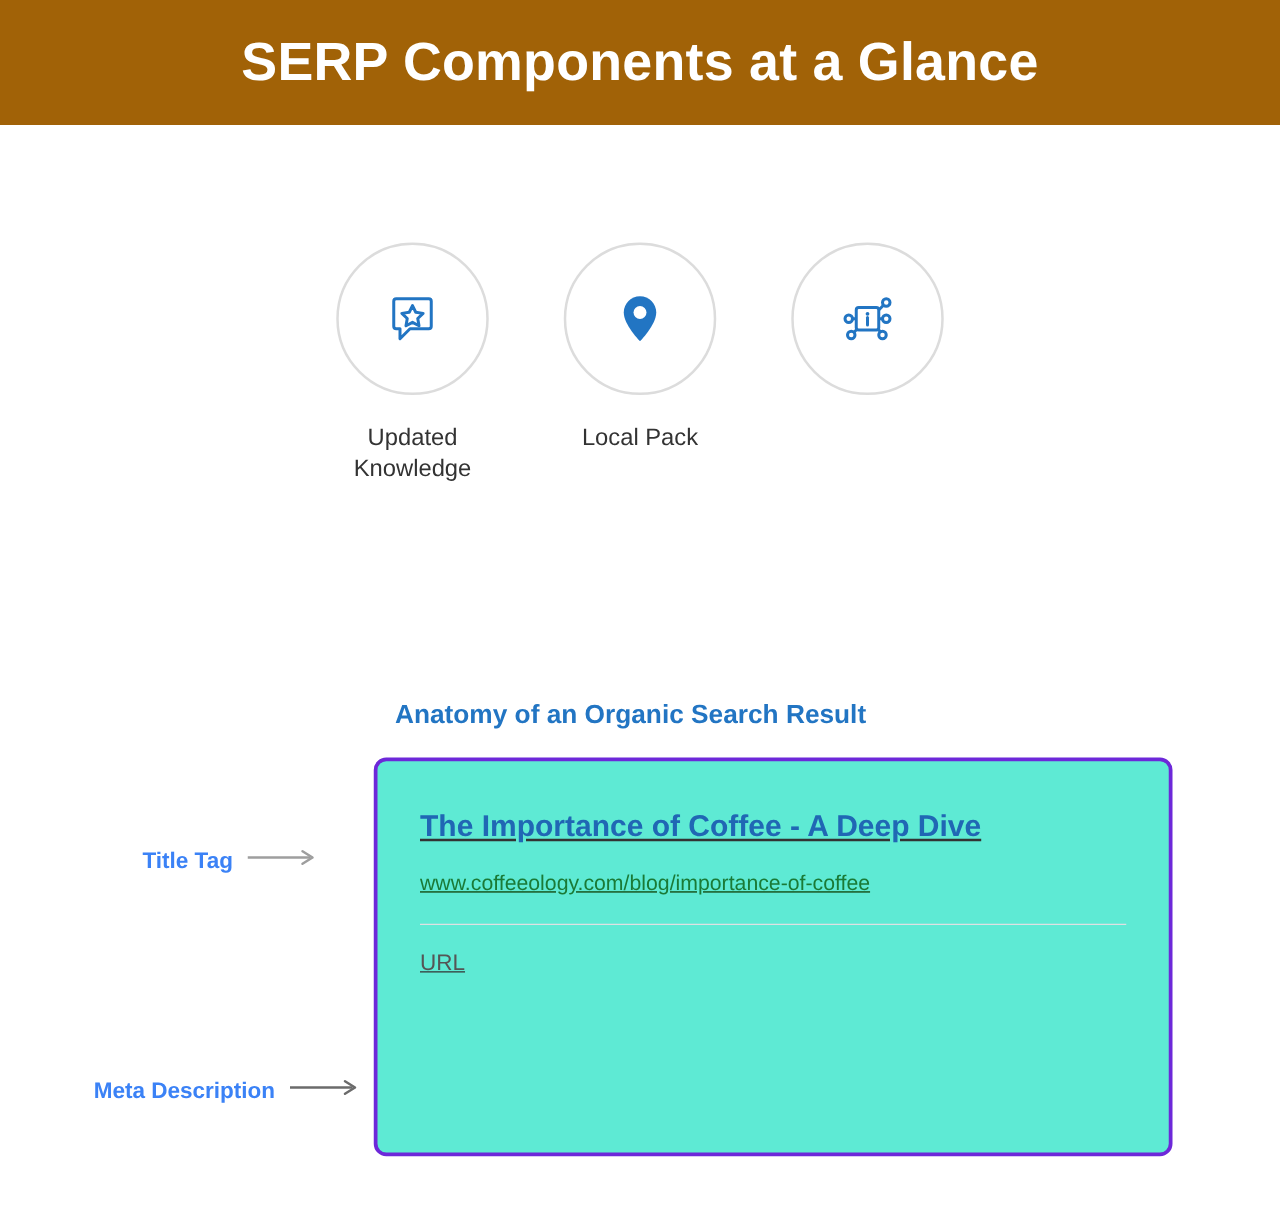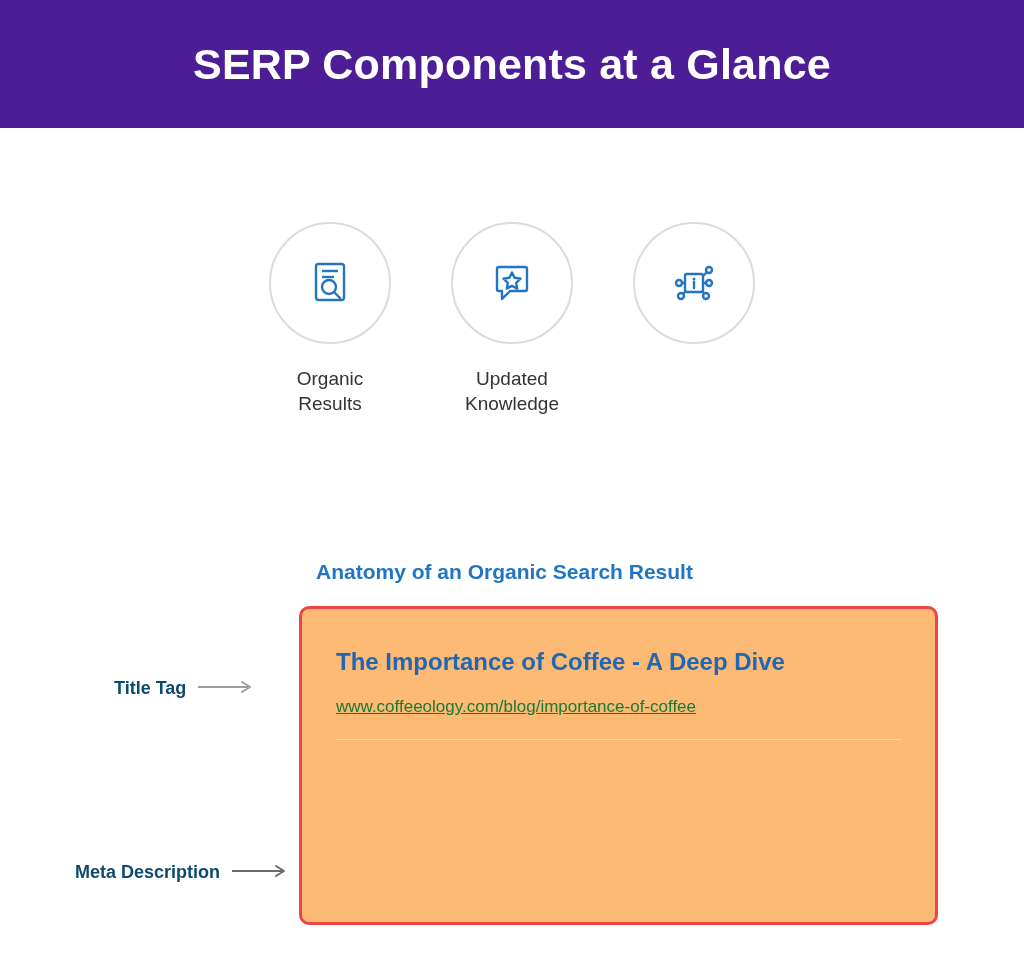--- a/index.html
+++ b/index.html
@@ -12,22 +12,22 @@
     background: #ffffff;
     font-family: "Liberation Sans", sans-serif;
     color: #333333;
     overflow: hidden;
     position: relative;
   }
 
   
   .header {
     width: 100%;
-    height: 128px;
-    background: #4c1d95;
+    height: 100px;
+    background: #a16207;
     display: flex;
     align-items: center;
     justify-content: center;
     box-sizing: border-box;
   }
   .header-title {
     color: #ffffff;
     font-size: 43px;
     font-weight: bold;
     letter-spacing: 0.2px;
@@ -78,25 +78,26 @@
     font-weight: bold;
     color: #2275c3;
   }
 
   .result-card {
     position: absolute;
     left: 299px;
     top: 606px;
     width: 639px;
     height: 319px;
-    background: #fdba74;
-    border: 3px solid #ef4444;
+    background: #5eead4;
+    border: 3px solid #6d28d9;
     border-radius: 10px;
     box-sizing: border-box;
     padding: 38px 34px 0 34px;
+    text-decoration: underline;
   }
   .result-title {
     font-size: 24px;
     font-weight: bold;
     color: #2067b4;
     line-height: 30px;
     margin: 0;
   }
   .result-url {
     display: block;
@@ -125,75 +126,71 @@
 
   
   .callout {
     position: absolute;
     display: flex;
     align-items: center;
   }
   .callout-label {
     font-size: 18px;
     font-weight: bold;
-    color: #0c4a6e;
+    color: #3b82f6;
     white-space: nowrap;
   }
   .arrow {
     margin-left: 12px;
     display: block;
   }
   .callout-title { left: 114px; top: 678px; }
   .callout-meta  { left: 75px;  top: 862px; }
 
   .icon-svg { display: block; }
 </style>
 </head>
 <body>
 
 <div class="header">
   <h1 class="header-title">SERP Components at a Glance</h1>
 </div>
 
 <div class="components-row">
 
-  <div class="component">
-    <div class="circle">
-      <span>
-        <svg class="icon-svg" width="52" height="52" viewBox="0 0 52 52" fill="none" stroke="#2275c3" stroke-width="2.4">
-          <rect x="12" y="7" width="28" height="36" rx="2.5"></rect>
-          <line x1="18" y1="14" x2="34" y2="14"></line>
-          <line x1="18" y1="20" x2="30" y2="20"></line>
-          <circle cx="25" cy="30" r="7"></circle>
-          <line x1="30" y1="35" x2="36" y2="41" stroke-linecap="round"></line>
-        </svg>
-      </span>
-    </div>
-    <div class="component-label">
-      <span>Organic</span><br>
-      <span>Results</span>
-    </div>
-  </div>
 
 
   <div class="component">
     <div class="circle">
       <span>
         <svg class="icon-svg" width="52" height="52" viewBox="0 0 52 52" fill="none" stroke="#2275c3" stroke-width="2.4">
           <path d="M13 10h26a2 2 0 0 1 2 2v20a2 2 0 0 1-2 2H24l-8 8v-8h-3a2 2 0 0 1-2-2V12a2 2 0 0 1 2-2z" stroke-linejoin="round"></path>
           <path d="M26 15.5l2.6 5.3 5.9.9-4.3 4.1 1 5.8-5.2-2.7-5.2 2.7 1-5.8-4.3-4.1 5.9-.9z" stroke-linejoin="round"></path>
         </svg>
       </span>
     </div>
     <div class="component-label">
       <span>Updated</span><br>
       <span>Knowledge</span>
     </div>
   </div>
 
+  <div class="component">
+    <div class="circle">
+      <span>
+        <svg class="icon-svg" width="52" height="52" viewBox="0 0 52 52">
+          <path d="M26 8c-7.2 0-13 5.8-13 13 0 9.8 13 23 13 23s13-13.2 13-23c0-7.2-5.8-13-13-13z" fill="#2275c3"></path>
+          <circle cx="26" cy="21" r="5.2" fill="#ffffff"></circle>
+        </svg>
+      </span>
+    </div>
+    <div class="component-label">
+      <span>Local Pack</span>
+    </div>
+  </div>
 
   <div class="component">
     <div class="circle">
       <span>
         <svg class="icon-svg" width="52" height="52" viewBox="0 0 52 52" fill="none" stroke="#2275c3" stroke-width="2.4">
           <rect x="17" y="17" width="18" height="18" rx="2"></rect>
           <line x1="26" y1="22" x2="26" y2="22" stroke-linecap="round" stroke-width="3"></line>
           <line x1="26" y1="25" x2="26" y2="31" stroke-linecap="round"></line>
           <circle cx="41" cy="13" r="3"></circle>
           <circle cx="41" cy="26" r="3"></circle>
@@ -211,20 +208,21 @@
   </div>
 
 </div>
 
 <div class="anatomy-heading">Anatomy of an Organic Search Result</div>
 
 <div class="result-card">
   <div class="result-title">The Importance of Coffee - A Deep Dive</div>
   <a class="result-url" href="#">www.coffeeology.com/blog/importance-of-coffee</a>
   <div class="result-divider"></div>
+  <div class="result-url-label">URL</div>
 </div>
 
 <div class="callout callout-title">
   <span class="callout-label">Title Tag</span>
   <span class="arrow">
     <svg width="60" height="14" viewBox="0 0 60 14" fill="none" stroke="#9e9e9e" stroke-width="2">
       <line x1="0" y1="7" x2="50" y2="7"></line>
       <polyline points="44,2 52,7 44,12" fill="none" stroke-linejoin="round" stroke-linecap="round"></polyline>
     </svg>
   </span>

